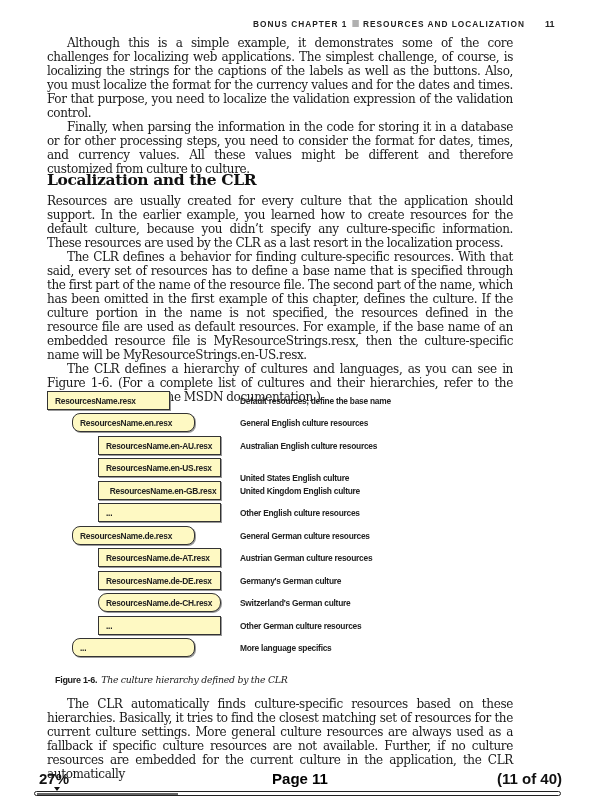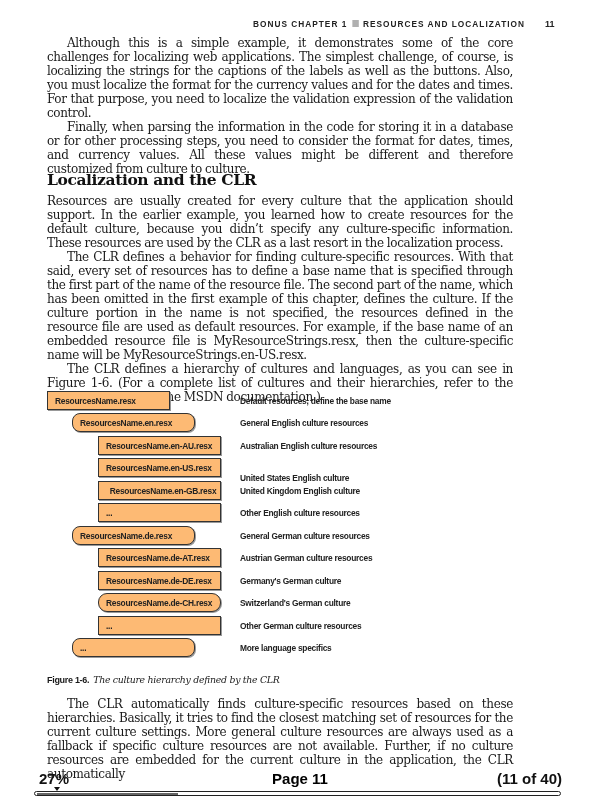--- a/index.html
+++ b/index.html
@@ -32,36 +32,37 @@
       position: absolute; left: 47px; top: 170px;
       font-family: "DejaVu Serif", serif; font-size: 15.5px; font-weight: bold;
       letter-spacing: -0.4px; color: #111;
     }
     .diagram { position: absolute; left: 0; top: 0; }
     .box {
       position: absolute; height: 19px; border: 1px solid #333;
       box-shadow: 1px 1px 0 #999;
       font-family: "Liberation Sans", sans-serif; font-size: 8.4px; font-weight: bold;
       line-height: 19px; padding-left: 7px; box-sizing: border-box; color: #222;
-      letter-spacing: -0.25px; background: #fdba74;
+      letter-spacing: -0.25px; background: #fef9c3;
     }
     .box.l1 { left: 47px; width: 123px; }
     .box.l2 { left: 72px; width: 123px; border-radius: 8px; }
     .box.l3 { left: 98px; width: 123px; }
     .dlabel {
       position: absolute; left: 240px;
       font-family: "Liberation Sans", sans-serif; font-size: 8.4px; font-weight: bold;
       color: #222; letter-spacing: -0.25px; white-space: nowrap;
     }
     .caption {
       position: absolute; left: 47px; top: 669px; white-space: nowrap;
     }
     .caption .fig-label {
       font-family: "Liberation Sans", sans-serif; font-size: 9px; font-weight: bold;
       letter-spacing: -0.3px;
+      margin-left: 8px;
     }
     .caption .fig-text {
       font-family: "DejaVu Serif", serif; font-size: 9.4px; font-style: italic; letter-spacing: -0.3px;
     }
     .status-bar { position: absolute; left: 0; top: 765px; width: 600px; height: 35px; }
     .status-percent {
       position: absolute; left: 39px; top: 5px;
       font-family: "Liberation Sans", sans-serif; font-size: 15px; font-weight: bold; color: #111;
     }
     .status-page {

